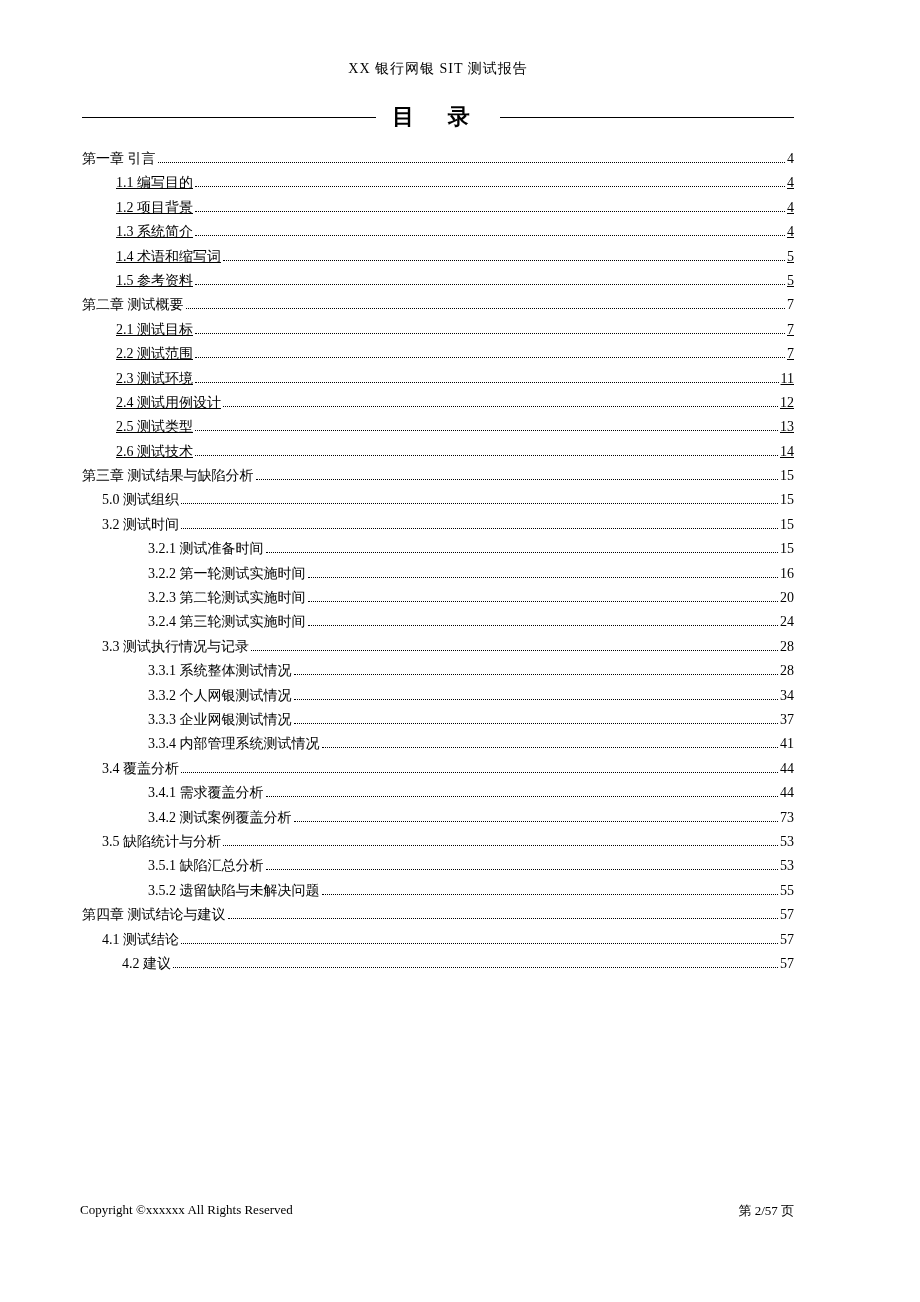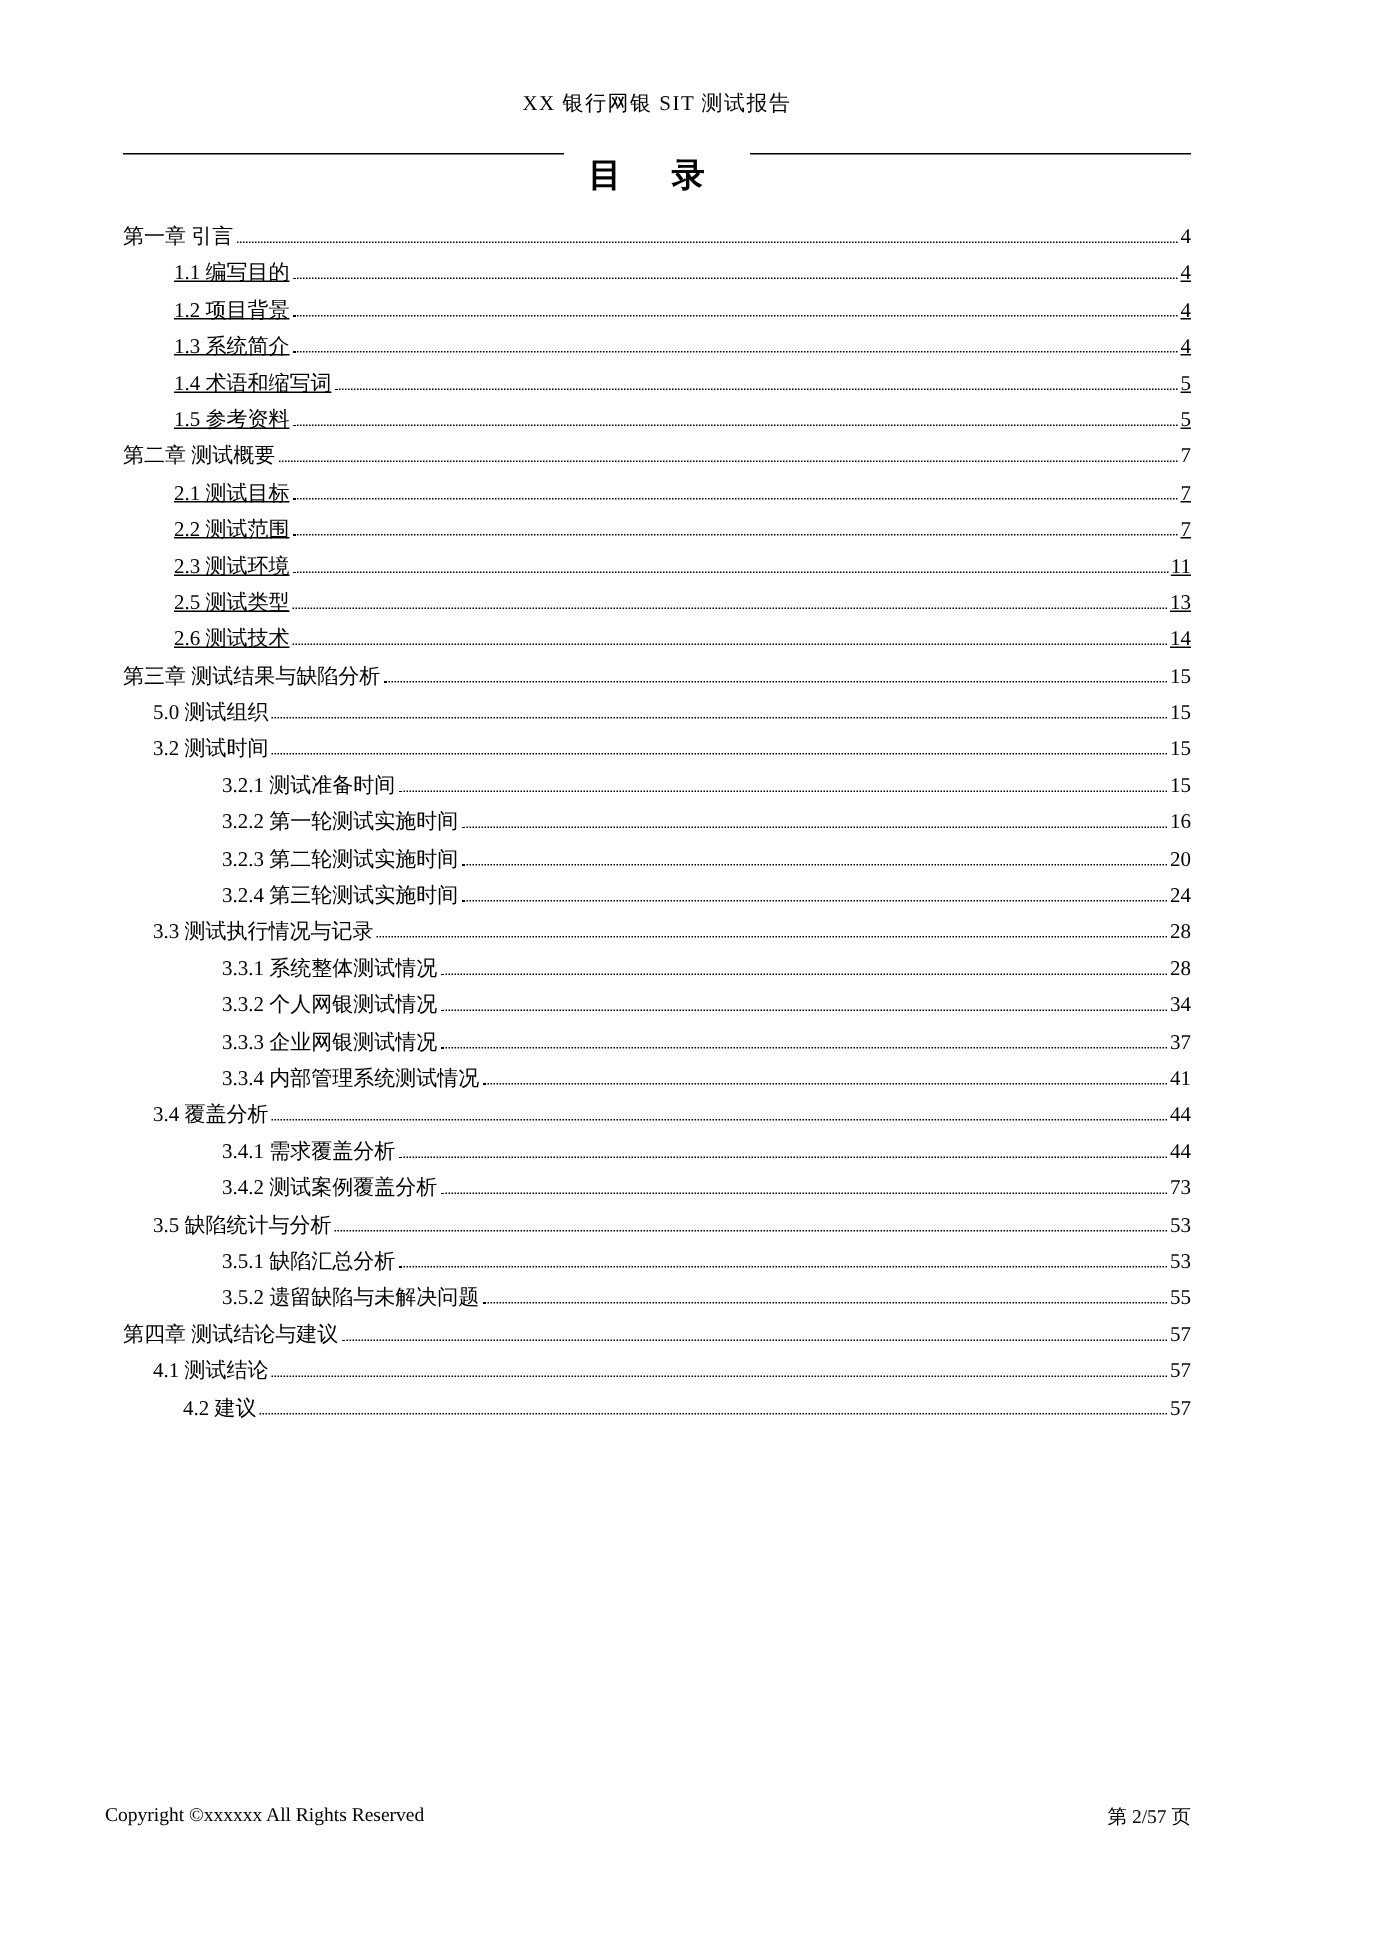--- a/index.html
+++ b/index.html
@@ -18,21 +18,21 @@
     position: relative;
   }
   .header {
     text-align: center;
     font-size: 14px;
     font-family: "SimSun", "宋体", serif;
     letter-spacing: 1px;
   }
   .toc-title-row {
     display: flex;
-    align-items: flex-start;
+    align-items: center;
     margin-top: 24px;
     margin-bottom: 10px;
   }
   .toc-line {
     flex: 1;
     border-top: 1px solid #000;
     height: 0;
   }
   .toc-title {
     font-size: 22px;
@@ -67,21 +67,21 @@
   }
   .lvl1 { padding-left: 0; }
   .lvl2 { padding-left: 34px; text-decoration: underline; }
   .lvl3 { padding-left: 66px; }
   .lvl2b { padding-left: 20px; }
   .lvl2c { padding-left: 40px; }
 
   .footer {
     position: absolute;
     bottom: 82px;
-    left: 70px;
+    left: 80px;
     right: 82px;
     display: flex;
     justify-content: space-between;
     font-size: 13px;
     font-family: "SimSun", "宋体", serif;
   }
 </style>
 </head>
 <body>
 
@@ -142,20 +142,25 @@
         <span class="toc-label">2.2 测试范围</span>
         <span class="toc-dots"></span>
         <span class="toc-page">7</span>
       </div>
       <div class="toc-row lvl2">
         <span class="toc-label">2.3 测试环境</span>
         <span class="toc-dots"></span>
         <span class="toc-page">11</span>
       </div>
       <div class="toc-row lvl2">
+        <span class="toc-label">2.4 测试用例设计</span>
+        <span class="toc-dots"></span>
+        <span class="toc-page">12</span>
+      </div>
+      <div class="toc-row lvl2">
         <span class="toc-label">2.5 测试类型</span>
         <span class="toc-dots"></span>
         <span class="toc-page">13</span>
       </div>
       <div class="toc-row lvl2">
         <span class="toc-label">2.6 测试技术</span>
         <span class="toc-dots"></span>
         <span class="toc-page">14</span>
       </div>
       <div class="toc-row lvl1">

